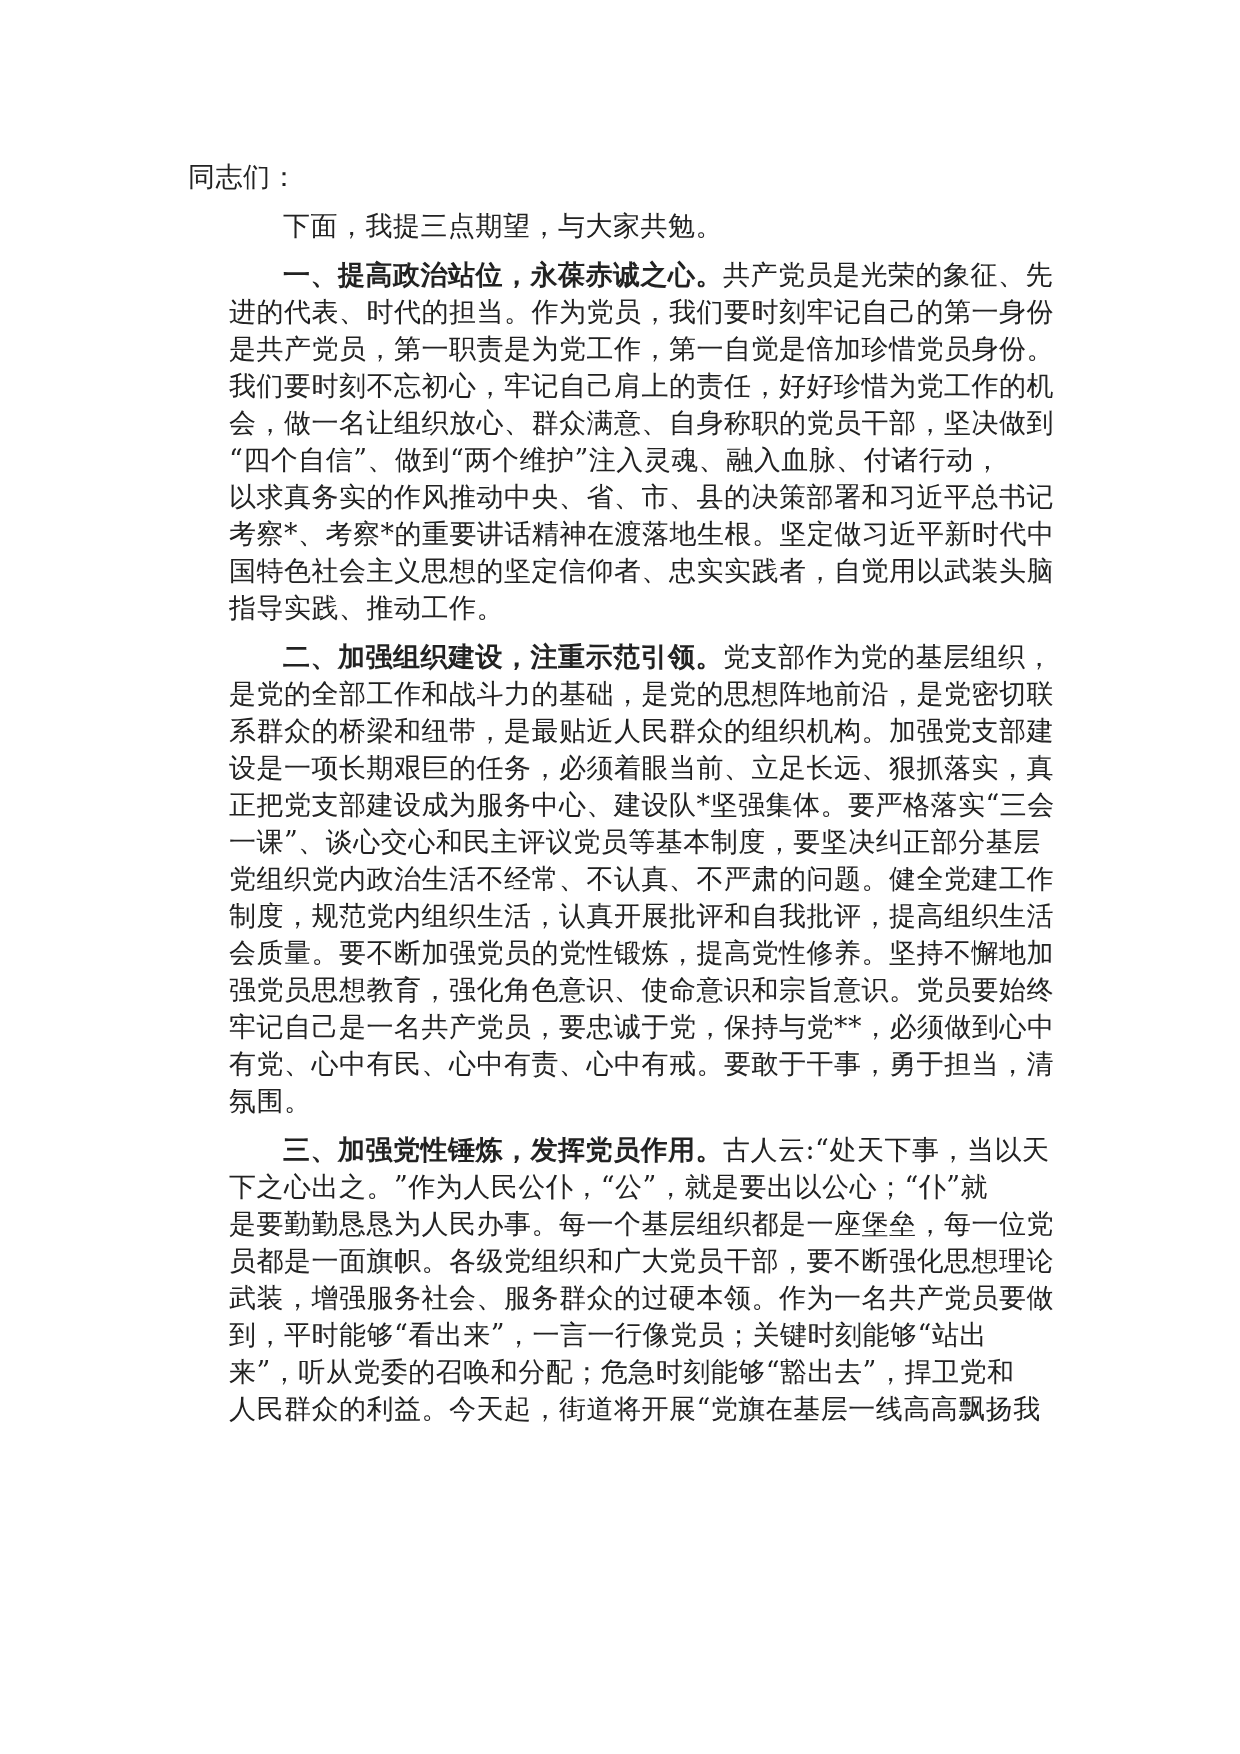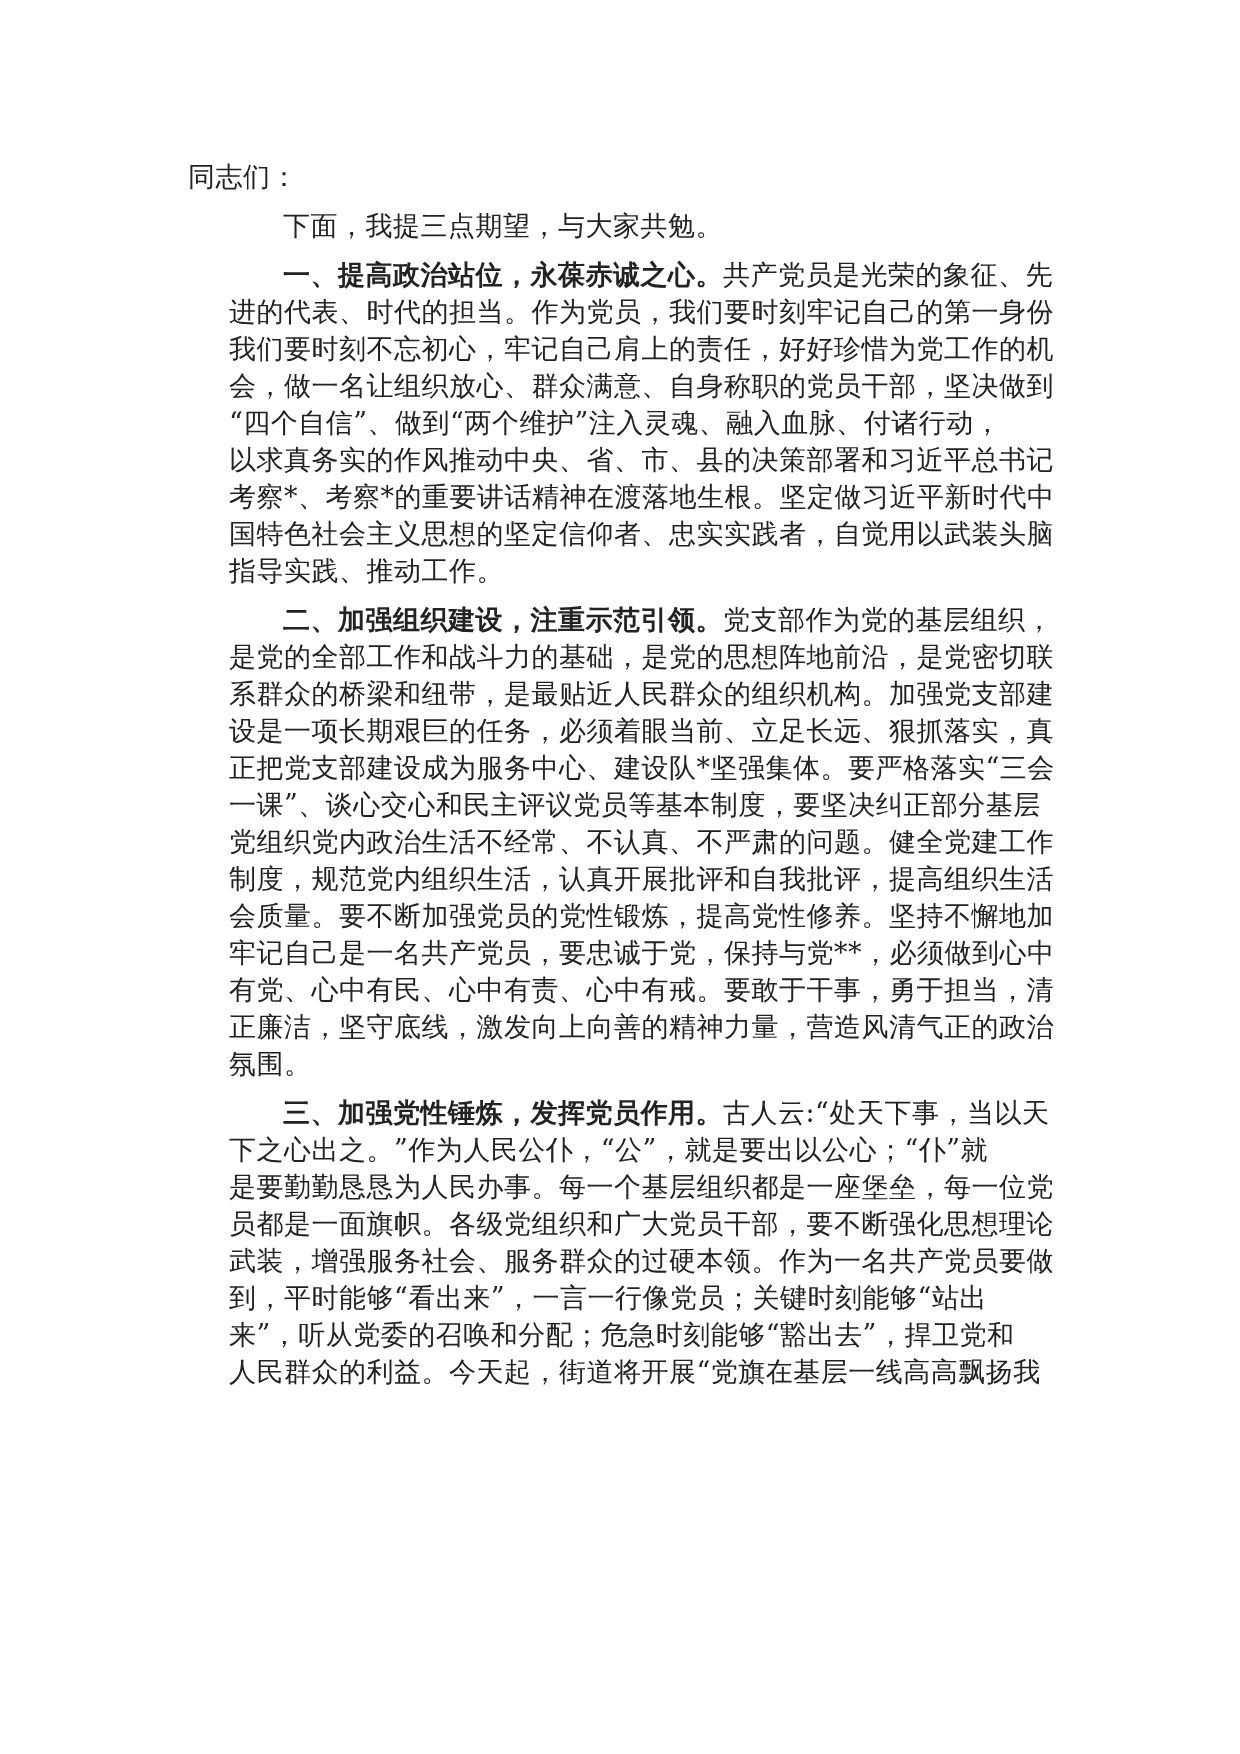--- a/index.html
+++ b/index.html
@@ -14,42 +14,43 @@
 </head>
 <body>
 
 <div class="page">
   <div class="line">同志们：</div>
   <div class="line indent para-gap">下面，我提三点期望，与大家共勉。</div>
 
   <div class="para-gap">
     <div class="line indent"><b>一、提高政治站位，永葆赤诚之心。</b><span>共产党员是光荣的象征、先</span></div>
     <div class="line">进的代表、时代的担当。作为党员，我们要时刻牢记自己的第一身份</div>
+    <div class="line">是共产党员，第一职责是为党工作，第一自觉是倍加珍惜党员身份。</div>
     <div class="line">我们要时刻不忘初心，牢记自己肩上的责任，好好珍惜为党工作的机</div>
     <div class="line">会，做一名让组织放心、群众满意、自身称职的党员干部，坚决做到</div>
     <div class="line">“四个自信”、做到“两个维护”注入灵魂、融入血脉、付诸行动，</div>
     <div class="line">以求真务实的作风推动中央、省、市、县的决策部署和习近平总书记</div>
     <div class="line">考察*、考察*的重要讲话精神在渡落地生根。坚定做习近平新时代中</div>
     <div class="line">国特色社会主义思想的坚定信仰者、忠实实践者，自觉用以武装头脑</div>
     <div class="line">指导实践、推动工作。</div>
   </div>
 
   <div class="para-gap">
     <div class="line indent"><b>二、加强组织建设，注重示范引领。</b><span>党支部作为党的基层组织，</span></div>
     <div class="line">是党的全部工作和战斗力的基础，是党的思想阵地前沿，是党密切联</div>
     <div class="line">系群众的桥梁和纽带，是最贴近人民群众的组织机构。加强党支部建</div>
     <div class="line">设是一项长期艰巨的任务，必须着眼当前、立足长远、狠抓落实，真</div>
     <div class="line">正把党支部建设成为服务中心、建设队*坚强集体。要严格落实“三会</div>
     <div class="line">一课”、谈心交心和民主评议党员等基本制度，要坚决纠正部分基层</div>
     <div class="line">党组织党内政治生活不经常、不认真、不严肃的问题。健全党建工作</div>
     <div class="line">制度，规范党内组织生活，认真开展批评和自我批评，提高组织生活</div>
     <div class="line">会质量。要不断加强党员的党性锻炼，提高党性修养。坚持不懈地加</div>
+    <div class="line">强党员思想教育，强化角色意识、使命意识和宗旨意识。党员要始终</div>
     <div class="line">牢记自己是一名共产党员，要忠诚于党，保持与党**，必须做到心中</div>
     <div class="line">有党、心中有民、心中有责、心中有戒。要敢于干事，勇于担当，清</div>
-    <div class="line">正廉洁，坚守底线，激发向上向善的精神力量，营造风清气正的政治</div>
     <div class="line">氛围。</div>
   </div>
 
   <div class="para-gap">
     <div class="line indent"><b>三、加强党性锤炼，发挥党员作用。</b><span>古人云:“处天下事，当以天</span></div>
     <div class="line">下之心出之。”作为人民公仆，“公”，就是要出以公心；“仆”就</div>
     <div class="line">是要勤勤恳恳为人民办事。每一个基层组织都是一座堡垒，每一位党</div>
     <div class="line">员都是一面旗帜。各级党组织和广大党员干部，要不断强化思想理论</div>
     <div class="line">武装，增强服务社会、服务群众的过硬本领。作为一名共产党员要做</div>
     <div class="line">到，平时能够“看出来”，一言一行像党员；关键时刻能够“站出</div>

